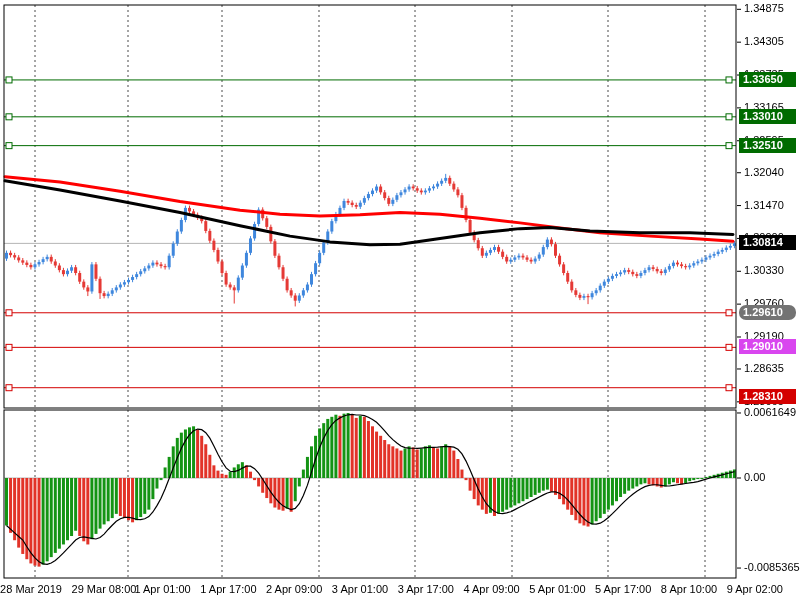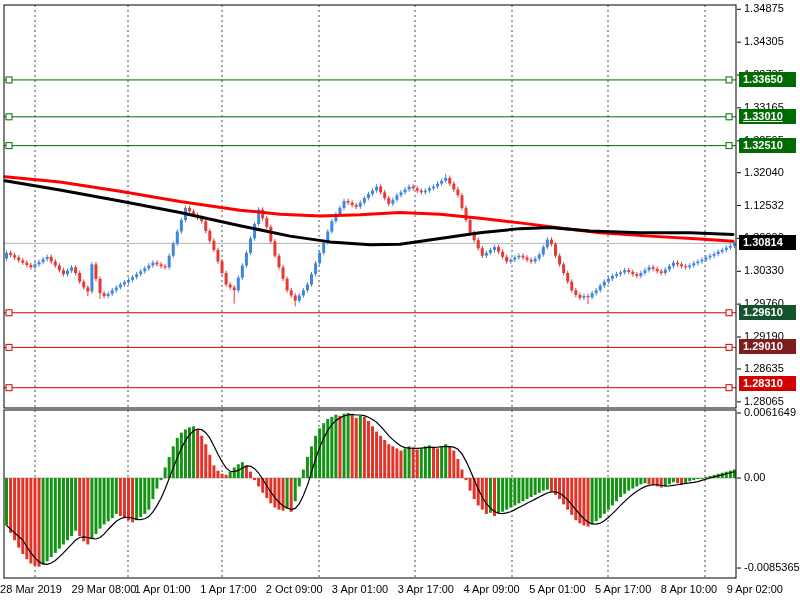--- a/index.html
+++ b/index.html
@@ -621,46 +621,46 @@
 
 
 
   <div id="right-axis">
       <div class="tickTxt" style="top: 2.32277px;">1.34875</div>
       <div class="tickTxt" style="top: 35.1758px;">1.34305</div>
       <div class="tickTxt" style="top: 68.0288px;">1.33735</div>
       <div class="tickTxt" style="top: 100.882px;">1.33165</div>
       <div class="tickTxt" style="top: 133.735px;">1.32595</div>
       <div class="tickTxt" style="top: 165.723px;">1.32040</div>
-      <div class="tickTxt" style="top: 198.576px;">1.12532</div>
+      <div class="tickTxt" style="top: 198.576px;">1.31470</div>
       <div class="tickTxt" style="top: 231.429px;">1.30900</div>
       <div class="tickTxt" style="top: 264.282px;">1.30330</div>
       <div class="tickTxt" style="top: 297.135px;">1.29760</div>
       <div class="tickTxt" style="top: 329.988px;">1.29190</div>
       <div class="tickTxt" style="top: 361.977px;">1.28635</div>
       <div class="tickTxt" style="top: 394.83px;">1.28065</div>
       <div class="pLabel" style="top: 71.928px; background: rgb(0, 107, 0);">1.33650</div>
-      <div class="pLabel" style="top: 108.816px; background: rgb(0, 107, 0); text-decoration: underline;">1.33010</div>
+      <div class="pLabel" style="top: 108.816px; background: rgb(0, 107, 0);">1.33010</div>
       <div class="pLabel" style="top: 137.634px; background: rgb(0, 107, 0);">1.32510</div>
-      <div class="pLabel" style="top: 304.781px; background: #14532d;">1.29610</div>
-      <div class="pLabel" style="top: 339.363px; background: #7f1d1d;">1.29010</div>
-      <div class="pLabel" style="top: 376px; background: rgb(212, 0, 0);">1.28310</div>
+      <div class="pLabel" style="top: 304.781px; background: #737373; border-radius: 7px;">1.29610</div>
+      <div class="pLabel" style="top: 339.363px; background: #d946ef;">1.29010</div>
+      <div class="pLabel" style="top: 389px; background: rgb(212, 0, 0);">1.28310</div>
       <div class="pLabel" style="top: 235.386px; background: rgb(0, 0, 0);">1.30814</div>
     </div>
   <div id="macd-axis">
       <div class="tickTxt" style="top: 405.969px;">0.0061649</div>
       <div class="tickTxt" style="top: 471px;">0.00</div>
       <div class="tickTxt" style="top: 561.047px;">-0.0085365</div>
     </div>
   <div id="time-axis">
       <div class="tLabel" style="left: -12px;">28 Mar 2019</div>
       <div class="tLabel" style="left: 61px;">29 Mar 08:00</div>
       <div class="tLabel" style="left: 119.6px;">1 Apr 01:00</div>
       <div class="tLabel" style="left: 185.4px;">1 Apr 17:00</div>
-      <div class="tLabel" style="left: 251.2px;">2 Oct 09:00</div>
+      <div class="tLabel" style="left: 251.2px;">2 Apr 09:00</div>
       <div class="tLabel" style="left: 317px;">3 Apr 01:00</div>
       <div class="tLabel" style="left: 382.8px;">3 Apr 17:00</div>
       <div class="tLabel" style="left: 448.6px;">4 Apr 09:00</div>
       <div class="tLabel" style="left: 514.4px;">5 Apr 01:00</div>
       <div class="tLabel" style="left: 580.2px;">5 Apr 17:00</div>
       <div class="tLabel" style="left: 646px;">8 Apr 10:00</div>
       <div class="tLabel" style="left: 711.8px;">9 Apr 02:00</div>
     </div>
 </div>
 

